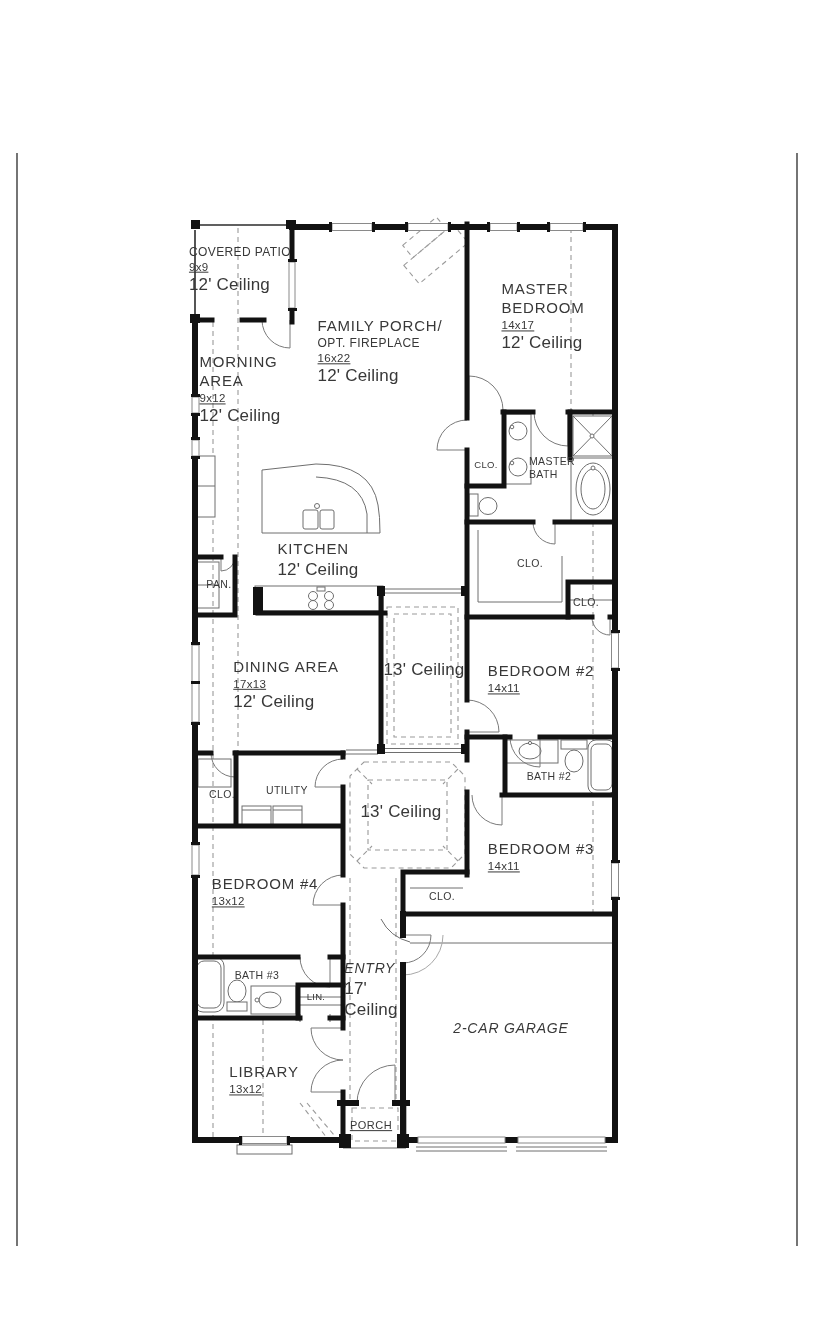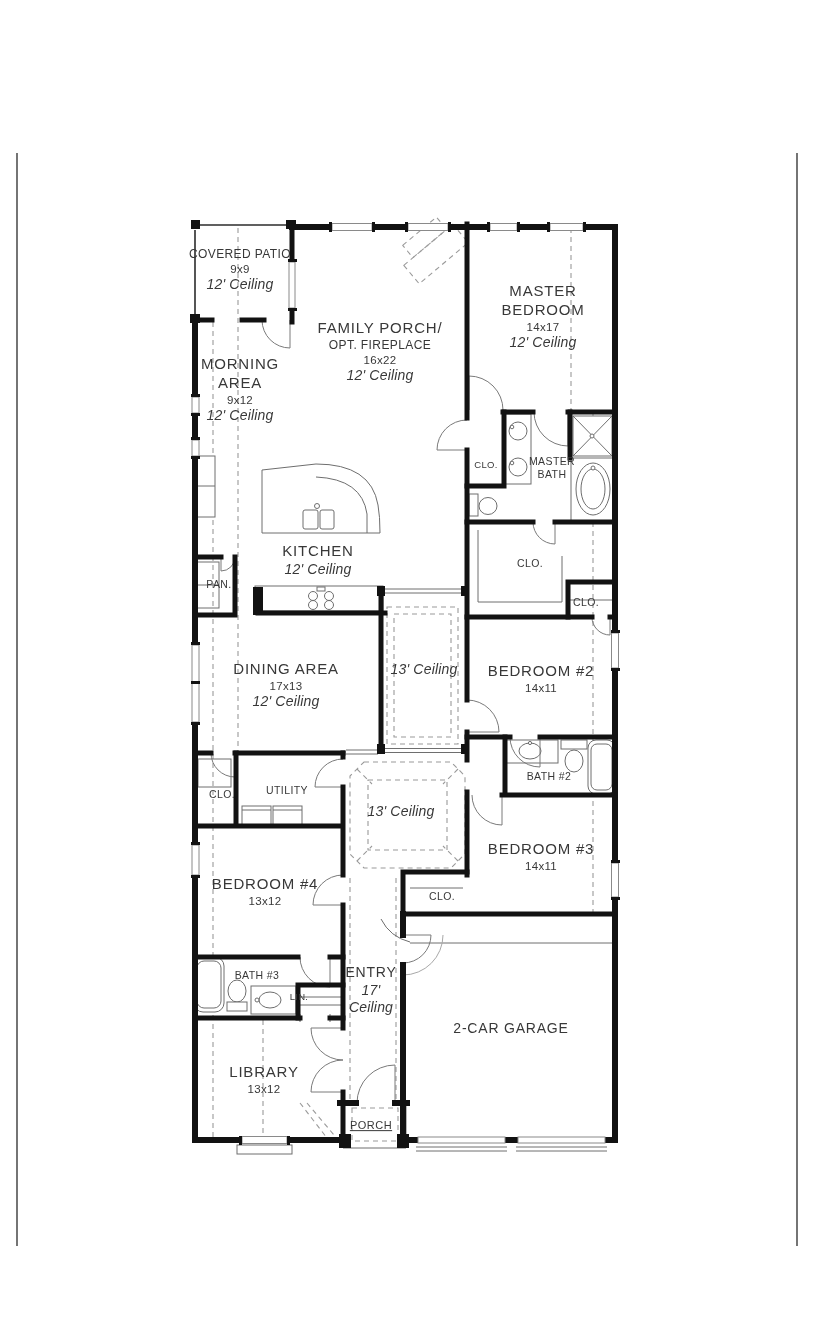--- a/index.html
+++ b/index.html
@@ -1,28 +1,28 @@
 <!DOCTYPE html>
 <html><head>
 <meta charset="utf-8">
 <style>
   html,body{margin:0;padding:0;background:#ffffff;}
   #page{position:relative;width:816px;height:1344px;background:#ffffff;overflow:hidden;
         font-family:"Liberation Sans",sans-serif;}
   #plan-svg{position:absolute;left:0;top:0;}
-  .lbl{position:absolute;transform:translate(-50%,-50%);text-align:center;color:#383838;
+  .lbl{position:absolute;transform:translate(-50%,-50%);text-align:left;color:#383838;
        line-height:1.25;white-space:nowrap;letter-spacing:0.8px;}
   .t15{font-size:15px;}
-  .t14{font-size:14px;}
+  .t14{font-size:14px;font-style:italic;}
   .t12{font-size:12px;letter-spacing:0.4px;}
   .t11{font-size:11px;letter-spacing:0.5px;text-decoration:underline;}
   .t10{font-size:10.5px;letter-spacing:0.4px;}
   .t9{font-size:9.5px;letter-spacing:0.3px;}
-  .dims{font-size:11.5px;letter-spacing:0.3px;}
-  .ceil{font-size:14px;font-style:italic;letter-spacing:0.2px;}
+  .dims{font-size:11.5px;letter-spacing:0.3px;text-decoration:underline;}
+  .ceil{font-size:17px;letter-spacing:0.2px;}
 </style>
 </head>
 <body>
 
 <div id="page">
 
 <svg id="plan-svg" width="816" height="1344" viewBox="0 0 816 1344">
 
   <g stroke="#3a3a3a" stroke-width="1.4">
     <path d="M17,153 V1246"></path>
@@ -360,21 +360,21 @@
   </div>
 
   <div class="lbl" style="left:442px;top:897px">
     <div class="t10">CLO.</div>
   </div>
 
   <div class="lbl" style="left:257px;top:976px">
     <div class="t10">BATH #3</div>
   </div>
 
-  <div class="lbl" style="left:299px;top:997px">
+  <div class="lbl" style="left:316px;top:997px">
     <div class="t9">LIN.</div>
   </div>
 
   <div class="lbl" style="left:371px;top:990px">
     <div class="t14">ENTRY</div>
     <div class="ceil">17'</div>
     <div class="ceil">Ceiling</div>
   </div>
 
   <div class="lbl" style="left:264px;top:1080px">

